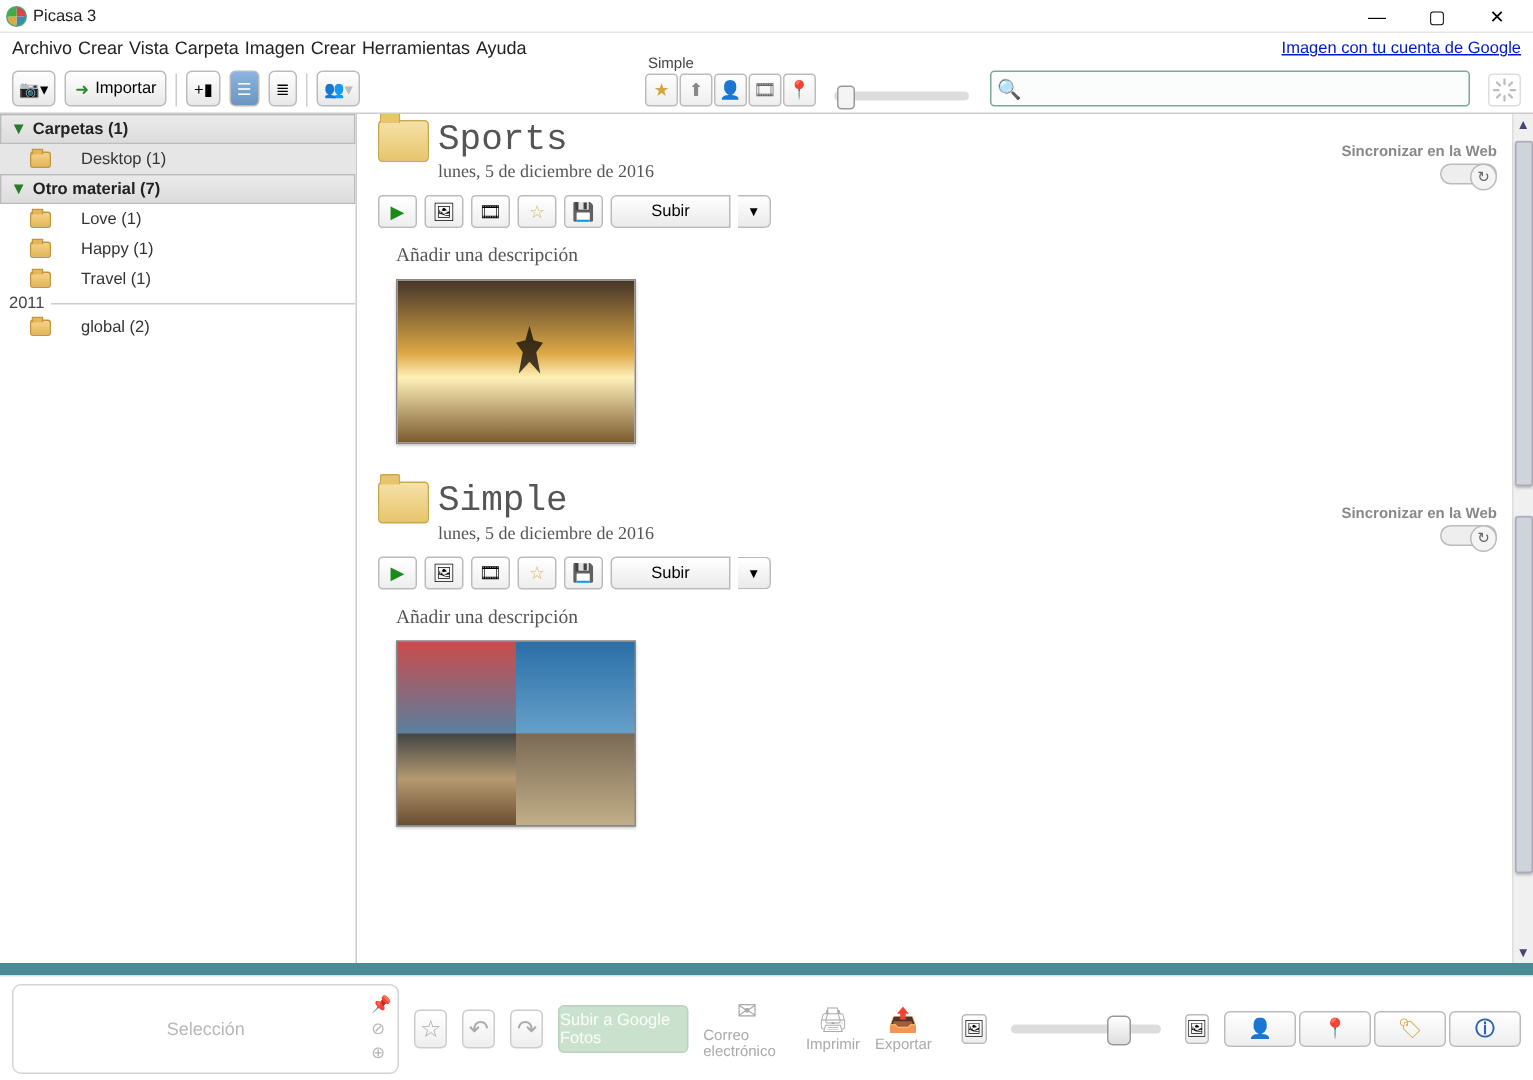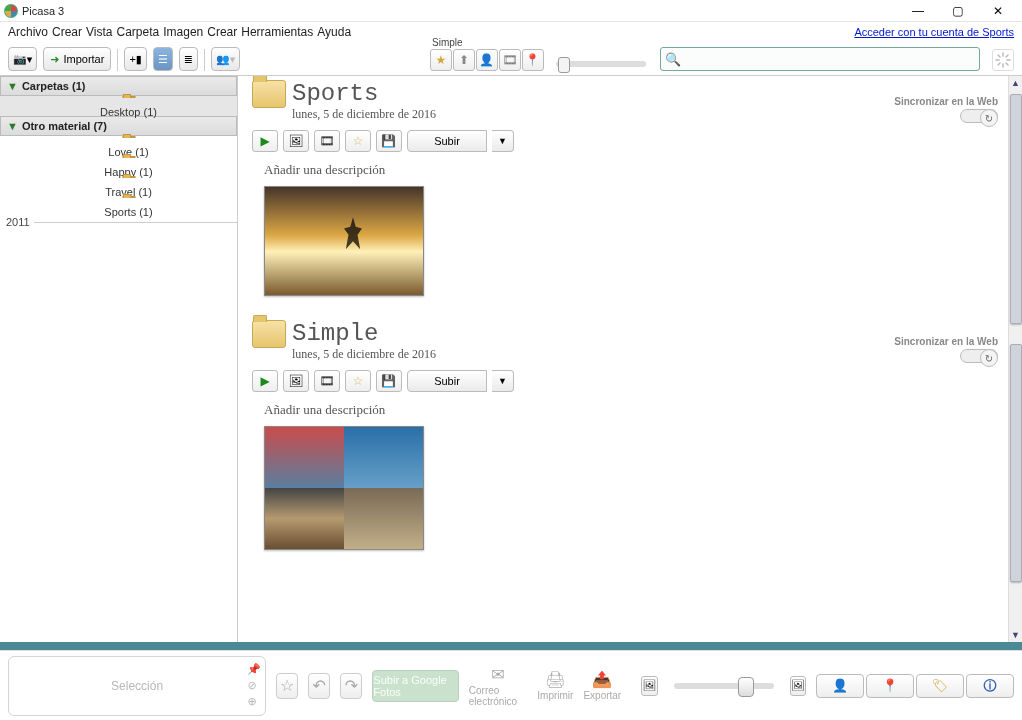--- a/index.html
+++ b/index.html
@@ -31,21 +31,21 @@
 .search-wrap { flex: 0 0 320px; height: 24px; border: 1px solid #7a9; border-radius: 3px; display: flex; align-items: center; padding: 0 4px; background: #fafdfb; margin-left: 8px; }
 .search-wrap input { border: none; outline: none; width: 100%; font-size: 12px; background: transparent; }
 .throbber { width: 22px; height: 22px; border: 1px solid #ddd; border-radius: 3px; margin-left: 6px; display: flex; align-items: center; justify-content: center; }
 
 
 .main { display: flex; height: calc(100% - 22px - 20px - 34px - 8px - 70px); }
 .sidebar { width: 238px; border-right: 1px solid #ccc; overflow: hidden; position: relative; }
 .side-header { height: 20px; background: linear-gradient(#eaeaea,#dcdcdc); border: 1px solid #bbb; display: flex; align-items: center; padding: 0 6px; font-size: 11px; font-weight: bold; color: #222; gap: 4px; }
 .side-header .chev { color: #2a7a2a; }
 .side-items { font-size: 11px; }
-.side-item { height: 20px; display: flex; align-items: center; padding-left: 20px; gap: 8px; color: #333; flex-direction: column; }
+.side-item { height: 20px; display: flex; align-items: center; padding-left: 20px; gap: 20px; color: #333; }
 .side-item.selected { background: #e6e6e6; }
 .year-label { padding-left: 6px; font-size: 11px; color: #444; display: flex; align-items: center; }
 .year-label .line { flex: 1; height: 1px; background: #ccc; margin-left: 4px; }
 .folder-icon { width: 14px; height: 11px; background: linear-gradient(#f6d388,#e4b65a); border: 1px solid #c29640; border-radius: 2px; position: relative; }
 .folder-icon::before { content:""; position: absolute; top: -3px; left: 0; width: 6px; height: 3px; background: #e4b65a; border: 1px solid #c29640; border-bottom: none; border-radius: 1px 1px 0 0; }
 .side-splitter { position: absolute; right: 0; top: 0; bottom: 0; width: 3px; cursor: col-resize; }
 
 
 .content { flex: 1; position: relative; overflow: auto; background: #fff; }
 .content-inner { position: absolute; left: 0; right: 14px; top: 0; bottom: 0; padding: 4px 10px 10px 14px; overflow: hidden; }
@@ -125,21 +125,21 @@
 <div class="menubar">
   <span>Archivo</span>
   <span>Crear</span>
   <span>Vista</span>
   <span>Carpeta</span>
   <span>Imagen</span>
   <span>Crear</span>
   <span>Herramientas</span>
   <span>Ayuda</span>
   <div class="spacer"></div>
-  <a class="login">Acceder con tu cuenta de Sports</a>
+  <a class="login">Imagen con tu cuenta de Google</a>
 </div>
 
 <div class="toolbar">
   <div class="tb-btn icon">📷▾</div>
   <div class="tb-btn">
       <span style="color:#2a8a2a">➜</span>
       <span>Importar</span>
     </div>
   <div class="tb-sep"></div>
   <div class="tb-btn icon">+▮</div>
@@ -204,29 +204,31 @@
           <span>Love (1)</span>
         </div>
       <div class="side-item">
           <span class="folder-icon"></span>
           <span>Happy (1)</span>
         </div>
       <div class="side-item">
           <span class="folder-icon"></span>
           <span>Travel (1)</span>
         </div>
-      <div class="side-item">
-          <span class="folder-icon"></span>
-          <span>Sports (1)</span>
-        </div>
     </div>
     <div class="year-label">
         <span>2011</span>
         <span class="line"></span>
       </div>
+    <div class="side-items">
+      <div class="side-item">
+          <span class="folder-icon"></span>
+          <span>global (2)</span>
+        </div>
+    </div>
     <div class="side-splitter"></div>
   </div>
 
   <div class="content">
     <div class="content-inner">
 
       <div class="album">
         <div class="album-head">
           <div class="big-folder"></div>
           <div>

